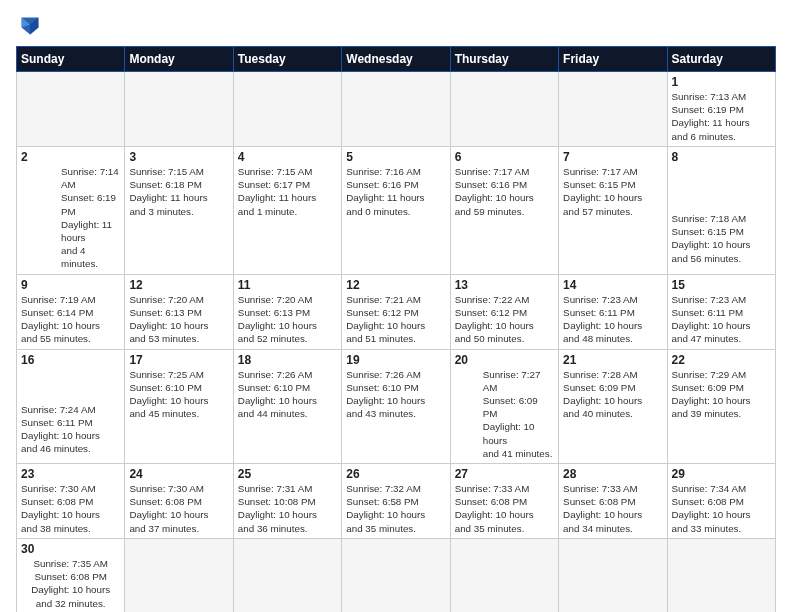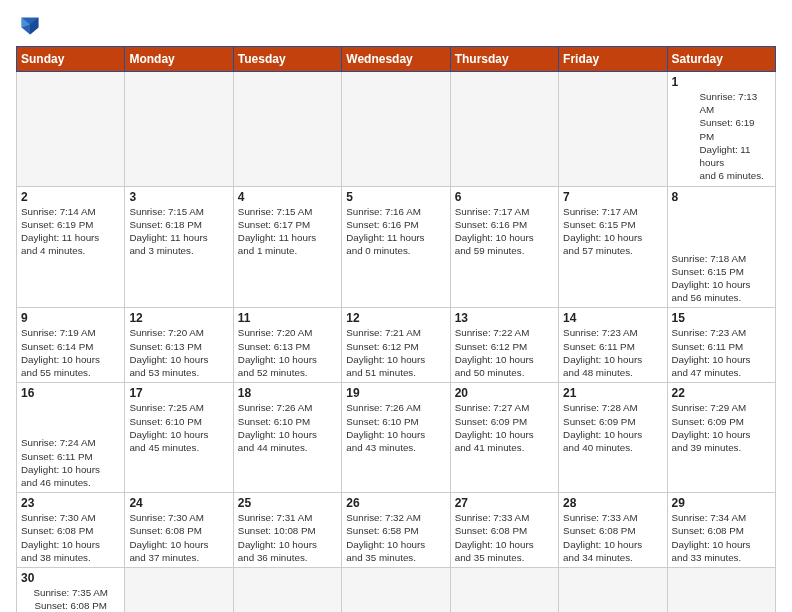--- a/index.html
+++ b/index.html
@@ -52,21 +52,21 @@
       color: #444;
       margin-top: 2px;
     }
     .calendar {
       width: 100%;
       border-collapse: collapse;
       border: 1px solid #ccc;
       font-size: 10.5px;
     }
     .calendar thead th {
-      background-color: #c2410c;
+      background-color: #0f172a;
       color: #fff;
       padding: 5px 4px;
       text-align: left;
       font-size: 12px;
       font-weight: bold;
       border: 1px solid #1e50a0;
     }
     .calendar tbody td {
       border: 1px solid #ccc;
       vertical-align: top;
@@ -131,30 +131,30 @@
     <tbody id="calendar-body">
     <tr>
           <td class="empty"></td>
           <td class="empty"></td>
           <td class="empty"></td>
           <td class="empty"></td>
           <td class="empty"></td>
           <td class="empty"></td>
           <td>
             <span class="day-number">1</span>
-            <div class="day-info" style="white-space: pre-line; margin-left: 28px;">Sunrise: 7:13 AM
+            <div class="day-info" style="white-space: pre-line;">Sunrise: 7:13 AM
 Sunset: 6:19 PM
 Daylight: 11 hours
 and 6 minutes.</div>
           </td>
         </tr>
         <tr>
           <td>
             <span class="day-number">2</span>
-            <div class="day-info" style="white-space: pre-line;">Sunrise: 7:14 AM
+            <div class="day-info" style="white-space: pre-line; margin-left: 40px;">Sunrise: 7:14 AM
 Sunset: 6:19 PM
 Daylight: 11 hours
 and 4 minutes.</div>
           </td>
           <td>
             <span class="day-number">3</span>
             <div class="day-info" style="white-space: pre-line;">Sunrise: 7:15 AM
 Sunset: 6:18 PM
 Daylight: 11 hours
 and 3 minutes.</div>
@@ -270,21 +270,21 @@
           </td>
           <td>
             <span class="day-number">19</span>
             <div class="day-info" style="white-space: pre-line;">Sunrise: 7:26 AM
 Sunset: 6:10 PM
 Daylight: 10 hours
 and 43 minutes.</div>
           </td>
           <td>
             <span class="day-number">20</span>
-            <div class="day-info" style="white-space: pre-line;">Sunrise: 7:27 AM
+            <div class="day-info" style="white-space: pre-line; margin-left: 28px;">Sunrise: 7:27 AM
 Sunset: 6:09 PM
 Daylight: 10 hours
 and 41 minutes.</div>
           </td>
           <td>
             <span class="day-number">21</span>
             <div class="day-info" style="white-space: pre-line;">Sunrise: 7:28 AM
 Sunset: 6:09 PM
 Daylight: 10 hours
 and 40 minutes.</div>

